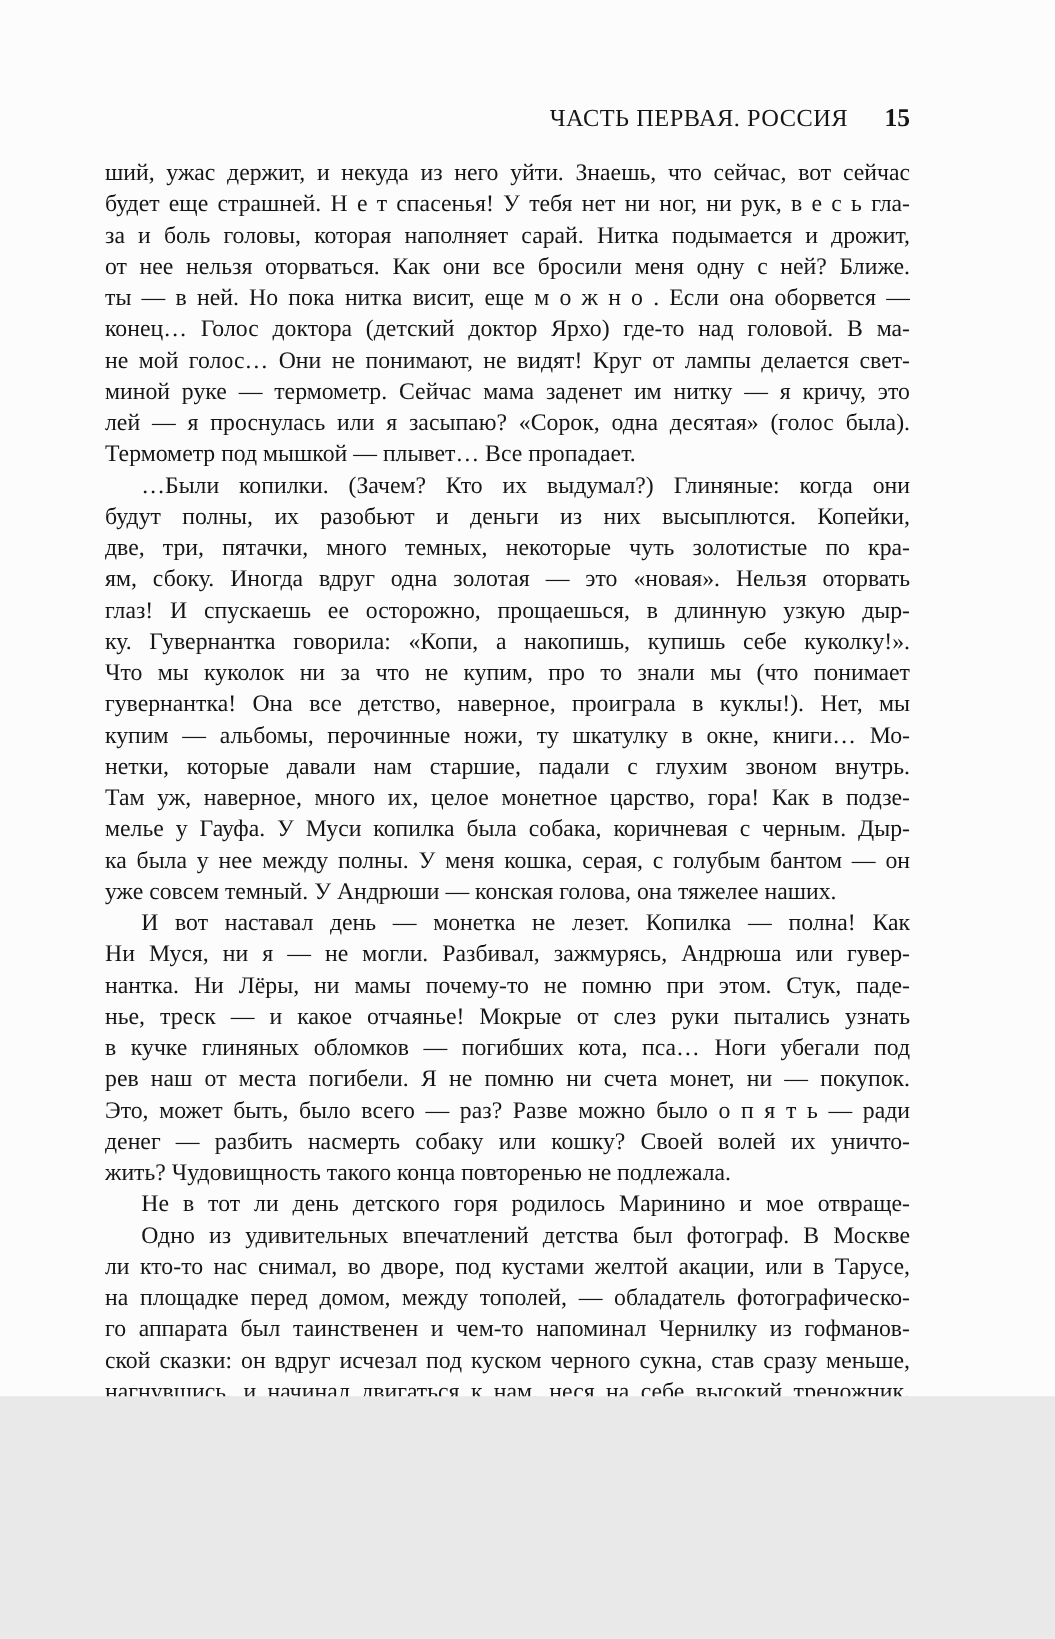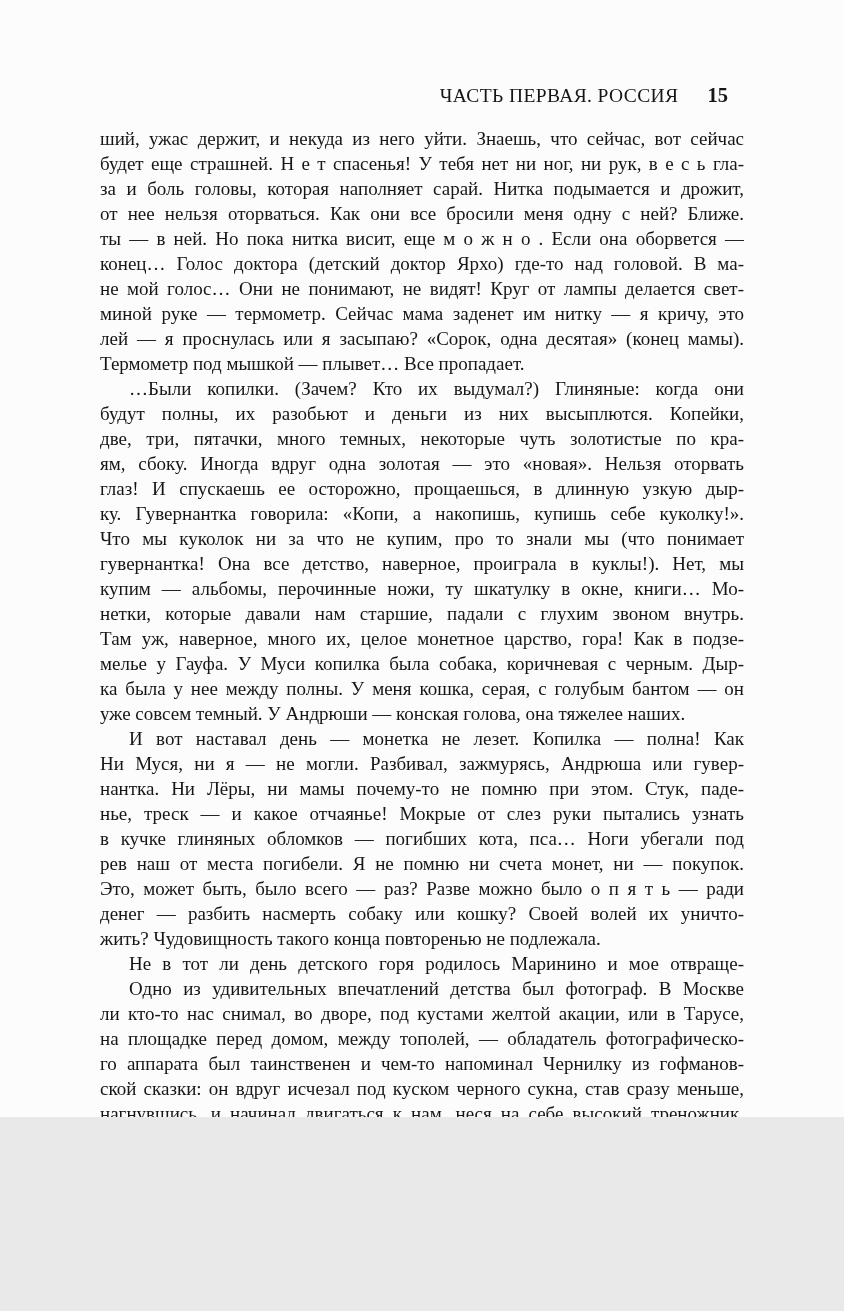--- a/index.html
+++ b/index.html
@@ -43,21 +43,21 @@
   .running-head .page-num {
     font-weight: bold;
     font-size: 20.5px;
     margin-left: 29px;
     letter-spacing: 0;
     text-align: right;
   }
   .body-text {
     position: absolute;
     top: 126px;
-    left: 100px;
+    left: 84px;
     width: 644px;
     font-size: 19px;
     line-height: 25px;
   }
   .jline {
     text-align: justify;
     text-align-last: justify;
     height: 25px;
     overflow: hidden;
   }
@@ -78,21 +78,21 @@
   </div>
   <div class="body-text">
       <div class="jline">ший, ужас держит, и некуда из него уйти. Знаешь, что сейчас, вот сейчас</div>
       <div class="jline">будет еще страшней. Н е т спасенья! У тебя нет ни ног, ни рук, в е с ь гла-</div>
       <div class="jline">за и боль головы, которая наполняет сарай. Нитка подымается и дрожит,</div>
       <div class="jline">от нее нельзя оторваться. Как они все бросили меня одну с ней? Ближе.</div>
       <div class="jline">ты — в ней. Но пока нитка висит, еще м о ж н о . Если она оборвется —</div>
       <div class="jline">конец… Голос доктора (детский доктор Ярхо) где-то над головой. В ма-</div>
       <div class="jline">не мой голос… Они не понимают, не видят! Круг от лампы делается свет-</div>
       <div class="jline">миной руке — термометр. Сейчас мама заденет им нитку — я кричу, это</div>
-      <div class="jline">лей — я проснулась или я засыпаю? «Сорок, одна десятая» (конец мамы).</div>
+      <div class="jline">лей — я проснулась или я засыпаю? «Сорок, одна десятая» (голос была).</div>
       <div class="jline end">Термометр под мышкой — плывет… Все пропадает.</div>
       <div class="jline indent">…Были копилки. (Зачем? Кто их выдумал?) Глиняные: когда они</div>
       <div class="jline">будут полны, их разобьют и деньги из них высыплются. Копейки,</div>
       <div class="jline">две, три, пятачки, много темных, некоторые чуть золотистые по кра-</div>
       <div class="jline">ям, сбоку. Иногда вдруг одна золотая — это «новая». Нельзя оторвать</div>
       <div class="jline">глаз! И спускаешь ее осторожно, прощаешься, в длинную узкую дыр-</div>
       <div class="jline">ку. Гувернантка говорила: «Копи, а накопишь, купишь себе куколку!».</div>
       <div class="jline">Что мы куколок ни за что не купим, про то знали мы (что понимает</div>
       <div class="jline">гувернантка! Она все детство, наверное, проиграла в куклы!). Нет, мы</div>
       <div class="jline">купим — альбомы, перочинные ножи, ту шкатулку в окне, книги… Мо-</div>

